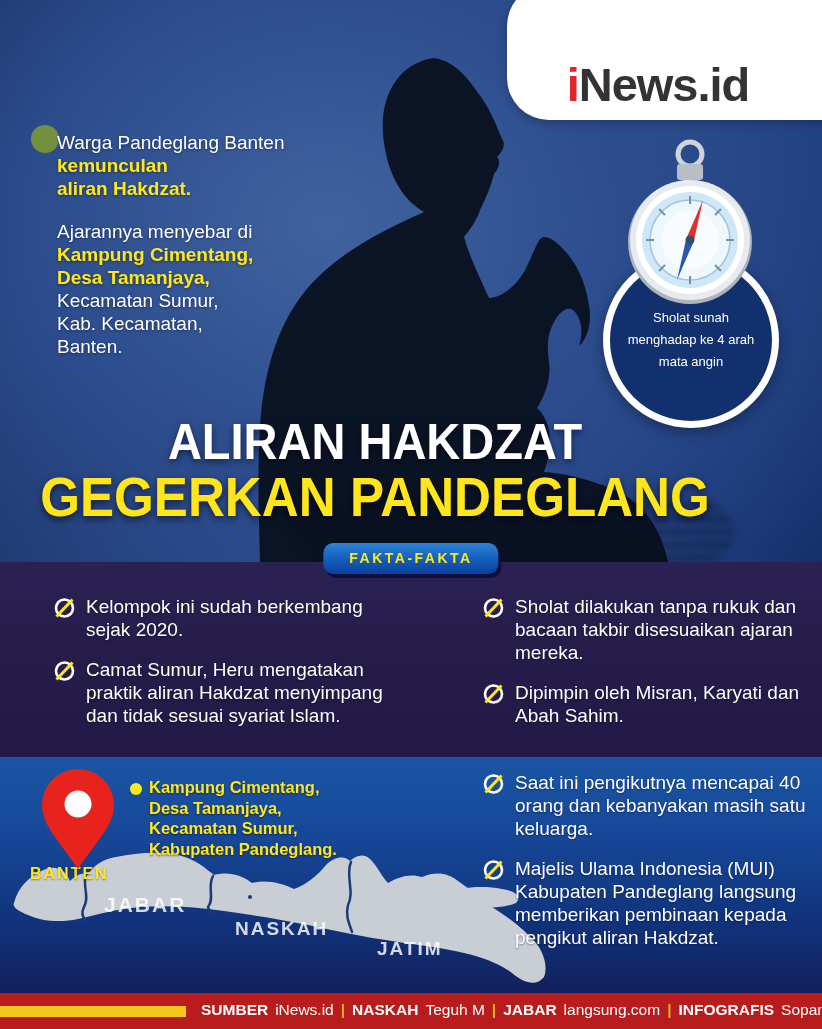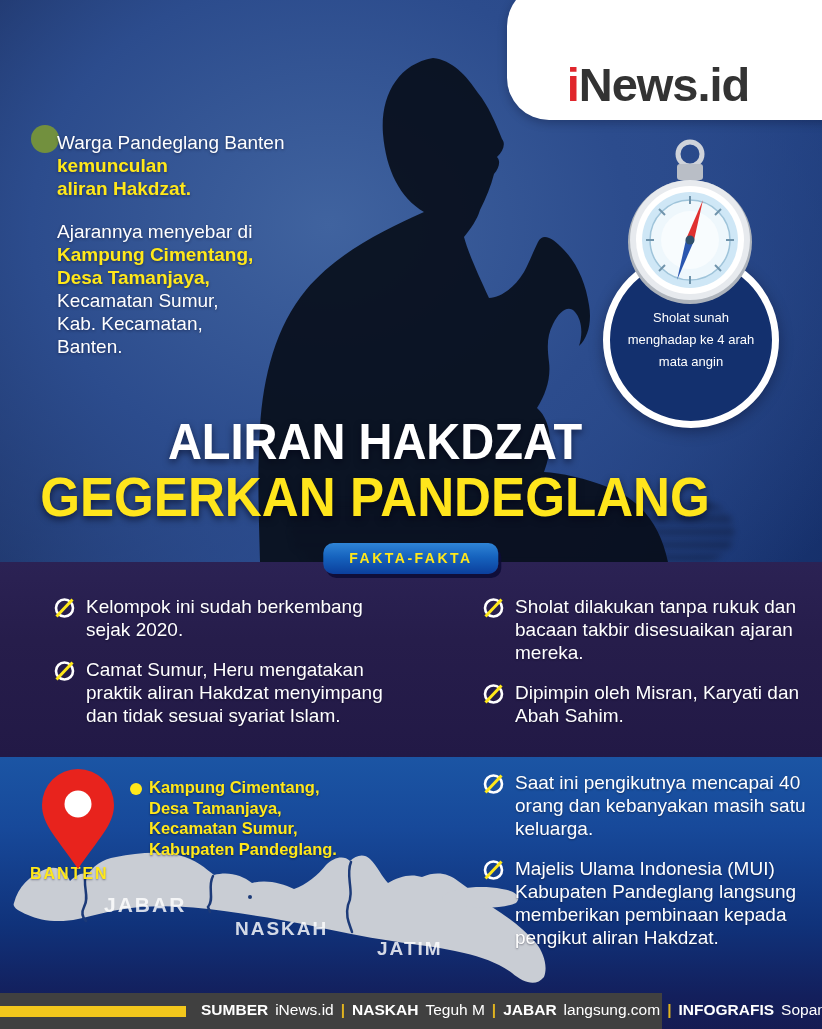--- a/index.html
+++ b/index.html
@@ -68,21 +68,21 @@
   .loc-dot{position:absolute;left:130px;top:26px;width:12px;height:12px;border-radius:50%;background:#ffe81a;}
   .loc-text{position:absolute;left:149px;top:20px;font-size:16.5px;line-height:20.5px;
     font-weight:bold;color:#ffe81a;text-shadow:0 1px 2px rgba(0,0,30,.5);}
   .java-map{position:absolute;left:0px;top:88px;}
   .prov{position:absolute;font-weight:bold;letter-spacing:2px;}
   .prov-banten{left:30px;top:108px;font-size:16px;color:#ffe81a;text-shadow:0 1px 2px rgba(0,0,30,.4);}
   .prov-jabar{left:104px;top:136px;font-size:21px;color:rgba(255,255,255,.82);}
   .prov-jateng{left:235px;top:161px;font-size:19px;color:rgba(255,255,255,.82);}
   .prov-jatim{left:345px;top:181px;font-size:19px;color:rgba(255,255,255,.82);margin-left:32px;}
   
-  .footer{position:absolute;left:0;top:993px;width:662px;height:36px;background:#404040;z-index:8;}
+  .footer{position:absolute;left:0;top:993px;width:822px;height:36px;background:#b91c1c;z-index:8;}
   .footer-bar{position:absolute;left:0;top:13px;width:186px;height:11px;background:#f3c71c;}
   .credits{position:absolute;left:201px;top:8px;width:620px;display:flex;gap:7px;
     font-size:15.5px;color:#ffffff;white-space:nowrap;}
   .credit-label{font-weight:bold;}
   .credit-sep{color:#e0b31f;font-weight:bold;}
 </style>
 </head>
 <body>
 
 <div class="page">

